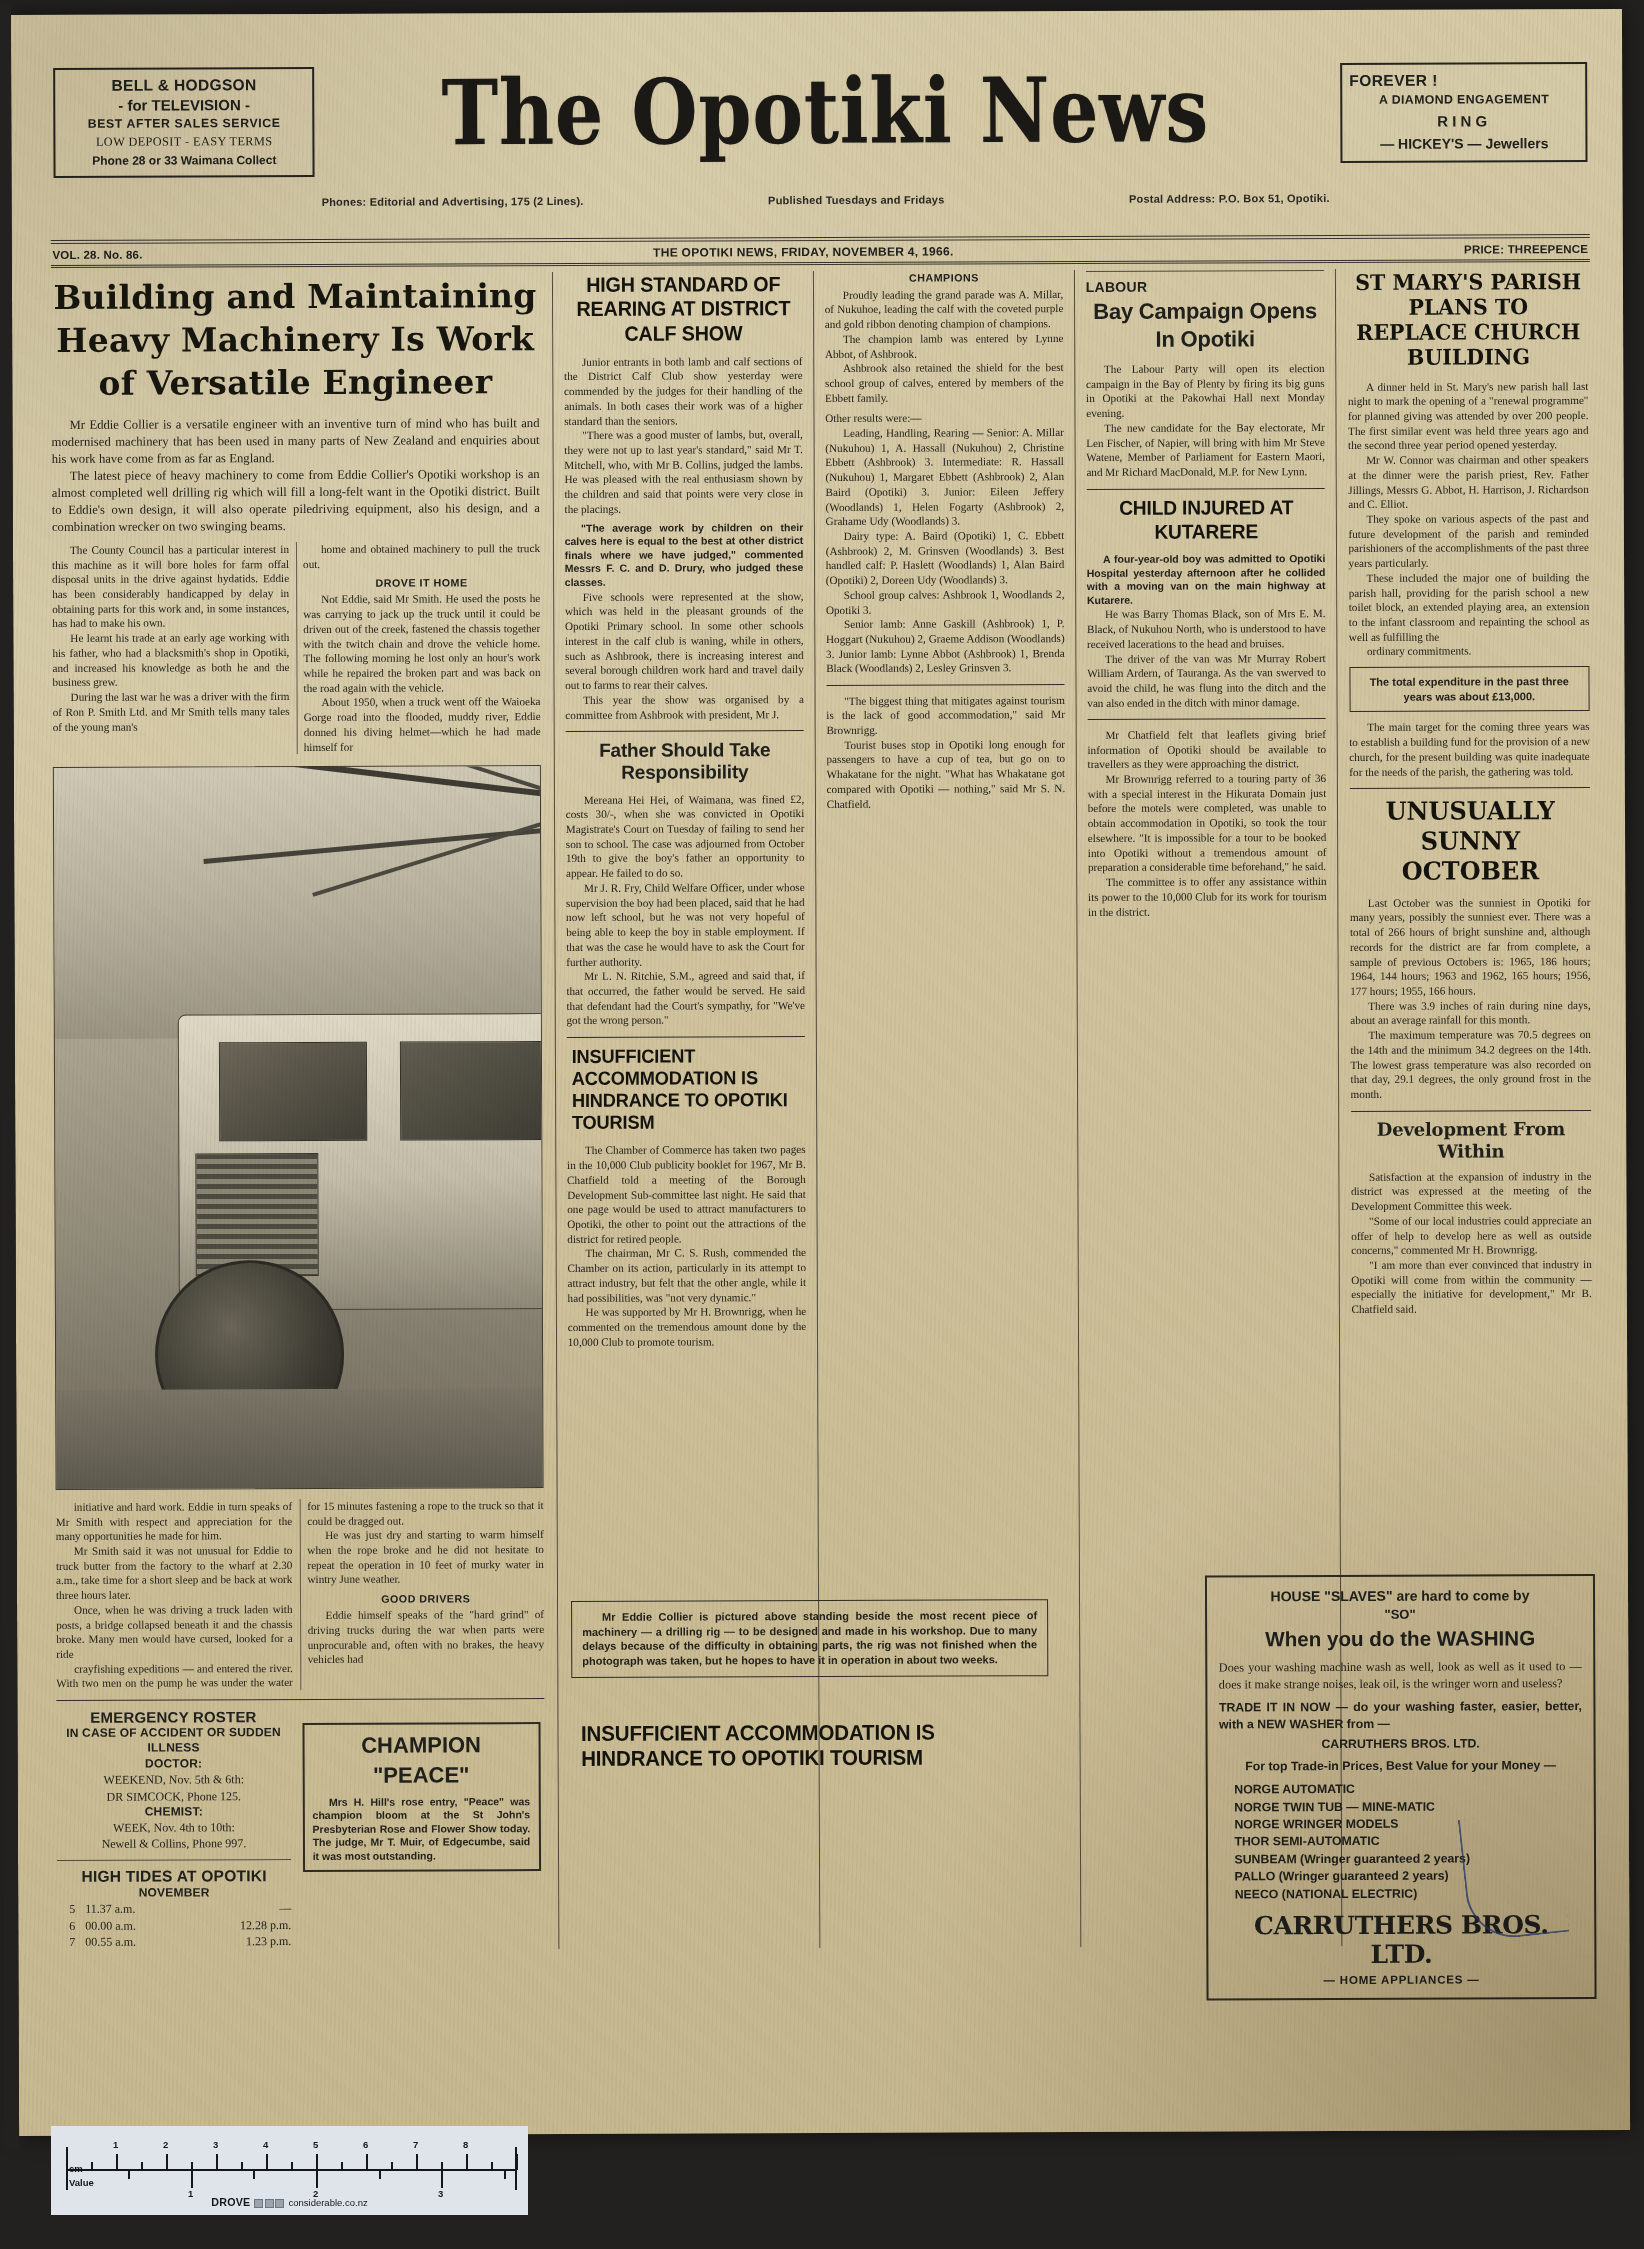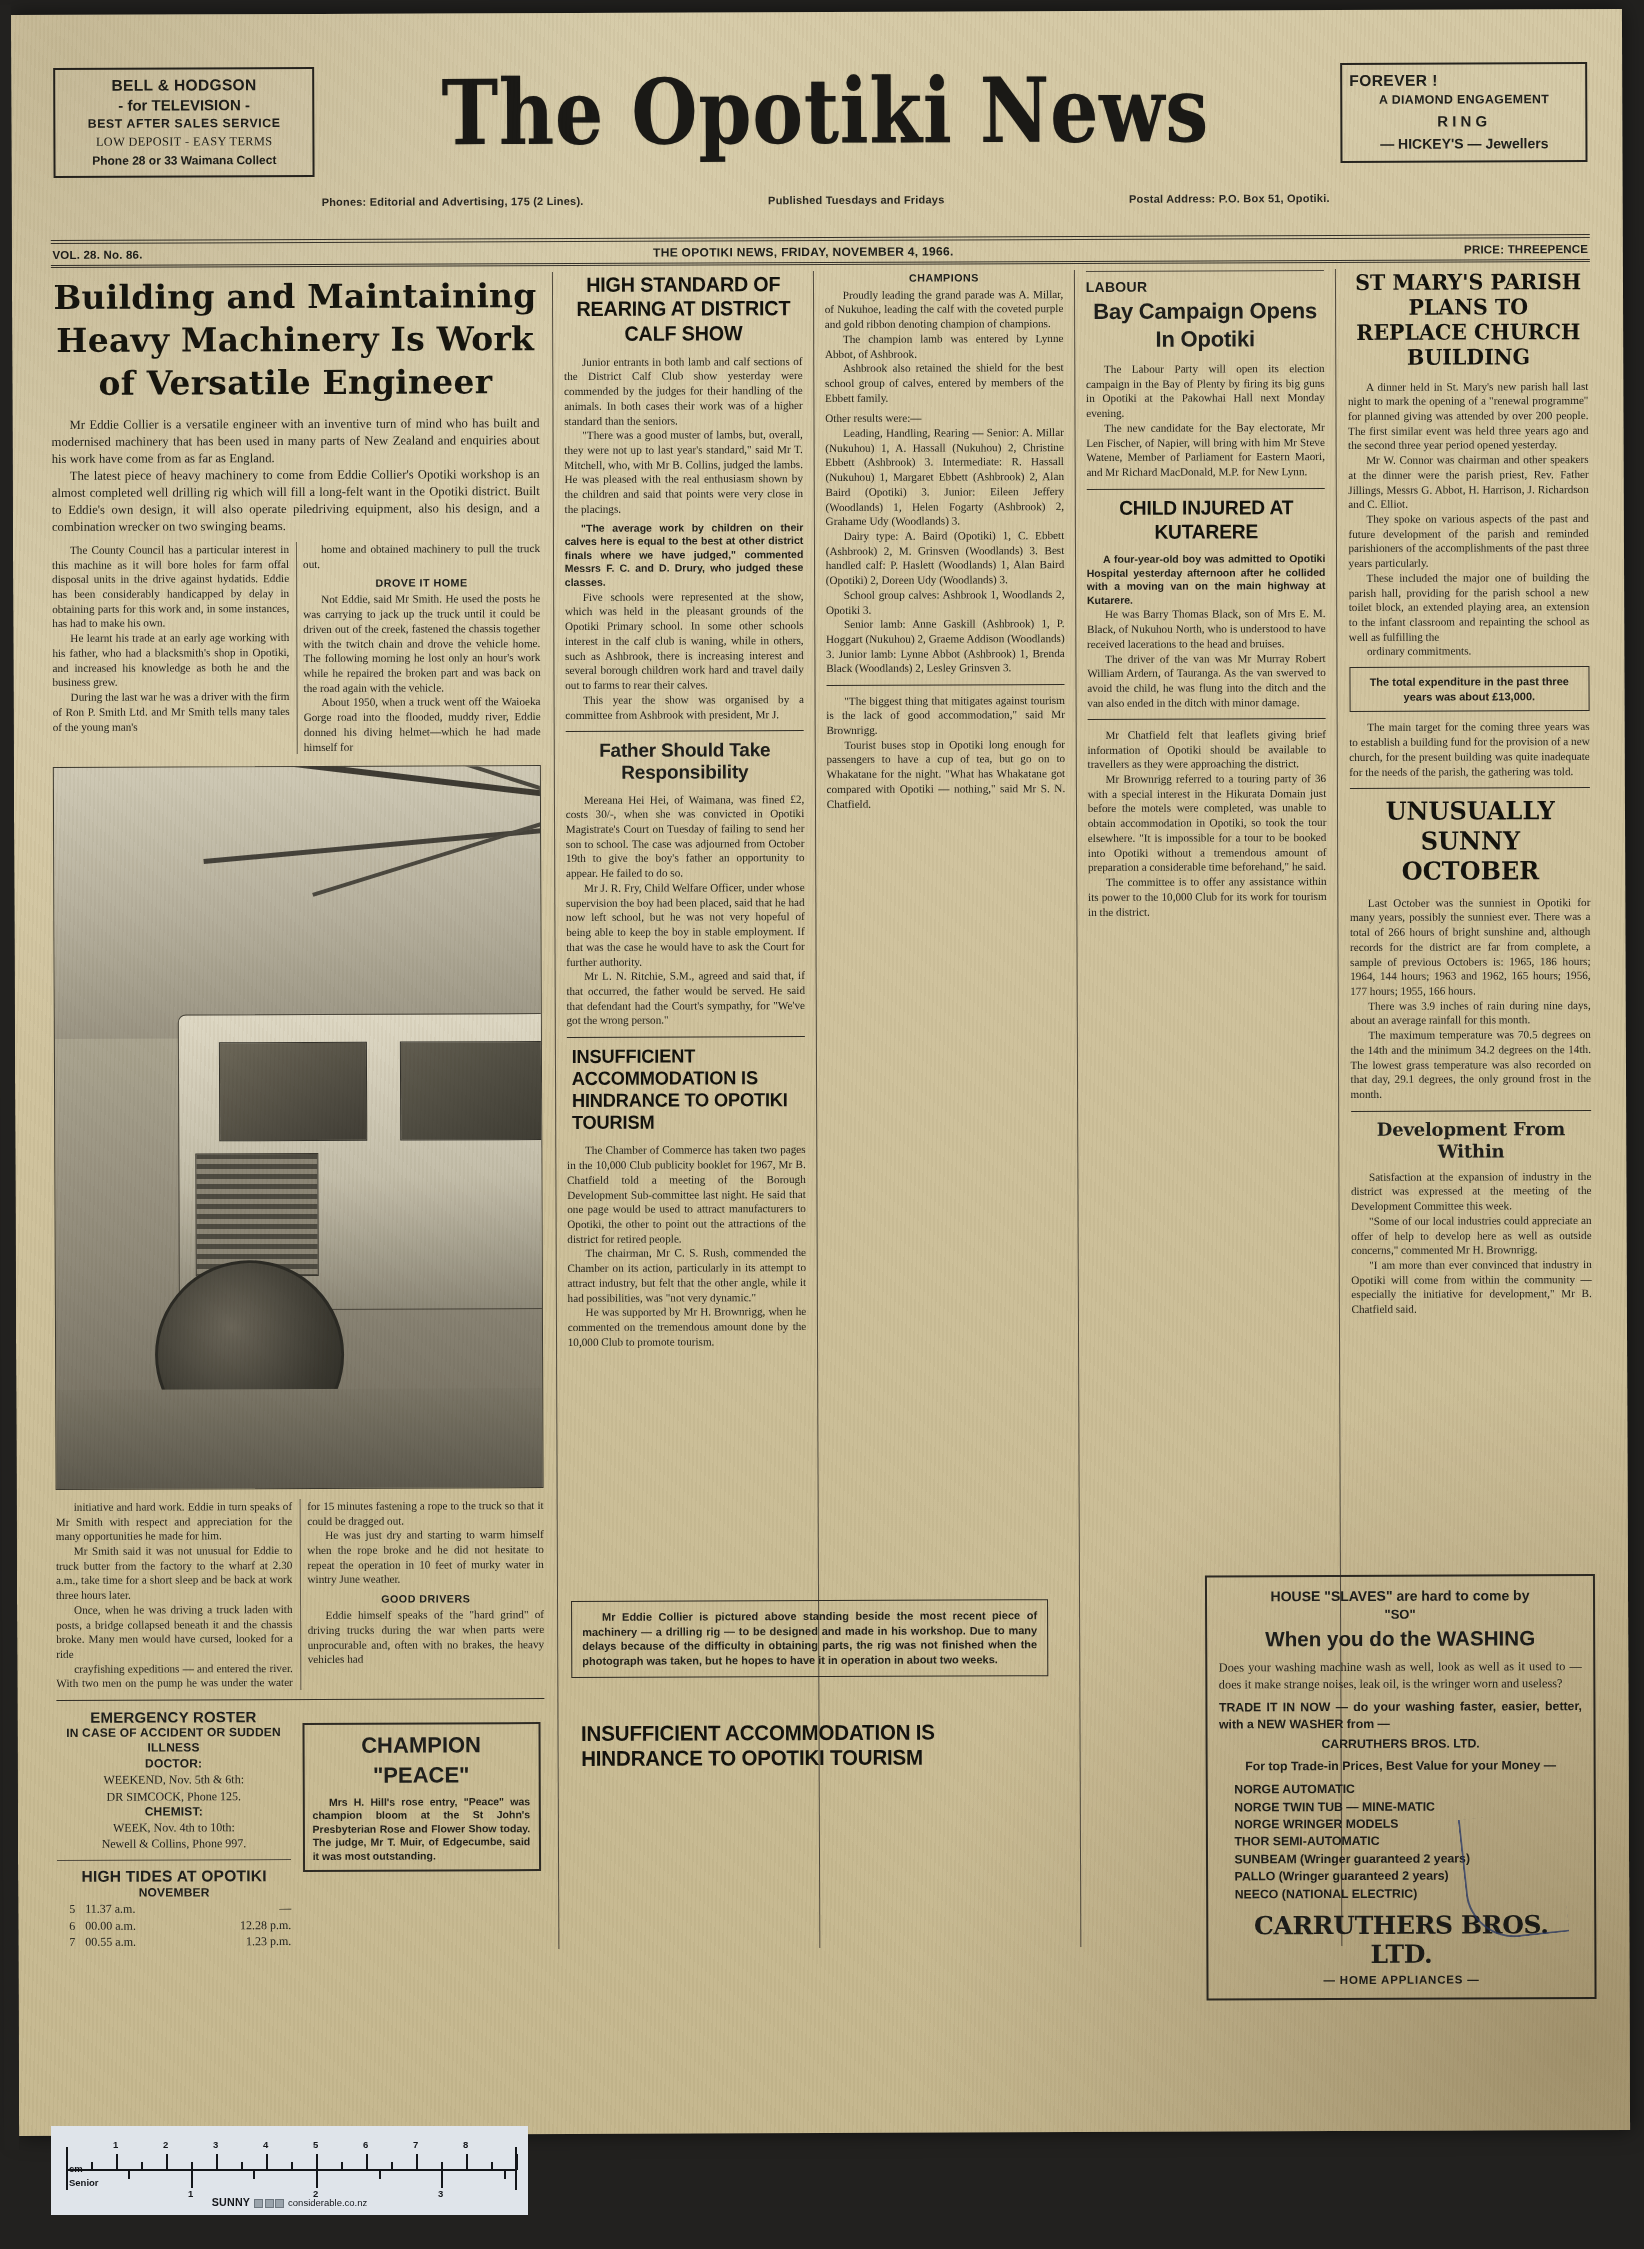--- a/index.html
+++ b/index.html
@@ -502,21 +502,21 @@
 
     <div class="pen"></div>
   </div>
 </div>
 
 <div id="ruler">
   <div class="vl"></div>
     <div class="vr"></div>
   <div class="tickline"></div>
   <div class="lab cmlab">cm</div>
-  <div class="lab inlab">Senior</div>
+  <div class="lab inlab">Value</div>
   <div id="ruler-ticks">
       <div class="t" style="left: 40px; top: 36px; height: 8.2px;"></div>
       <div class="t" style="left: 65px; top: 28px; height: 16.4px;"></div>
       <div class="lab" style="left: 62px; top: 13px;">1</div>
       <div class="t" style="left: 90px; top: 36px; height: 8.2px;"></div>
       <div class="t" style="left: 115px; top: 28px; height: 16.4px;"></div>
       <div class="lab" style="left: 112px; top: 13px;">2</div>
       <div class="t" style="left: 140px; top: 36px; height: 8.2px;"></div>
       <div class="t" style="left: 165px; top: 28px; height: 16.4px;"></div>
       <div class="lab" style="left: 162px; top: 13px;">3</div>
@@ -542,18 +542,18 @@
       <div class="lab" style="left: 137px; top: 62px;">1</div>
       <div class="t" style="left: 202px; top: 44px; height: 9px;"></div>
       <div class="t" style="left: 265px; top: 44px; height: 18px;"></div>
       <div class="lab" style="left: 262px; top: 62px;">2</div>
       <div class="t" style="left: 328px; top: 44px; height: 9px;"></div>
       <div class="t" style="left: 390px; top: 44px; height: 18px;"></div>
       <div class="lab" style="left: 387px; top: 62px;">3</div>
       <div class="t" style="left: 453px; top: 44px; height: 9px;"></div>
     </div>
   <div class="nzms">
-    <span>SUNNY</span>
+    <span>DROVE</span>
     <span class="sq"></span><span class="sq"></span><span class="sq"></span>
     <small>considerable.co.nz</small>
   </div>
 </div>
 
 
 </body></html>

